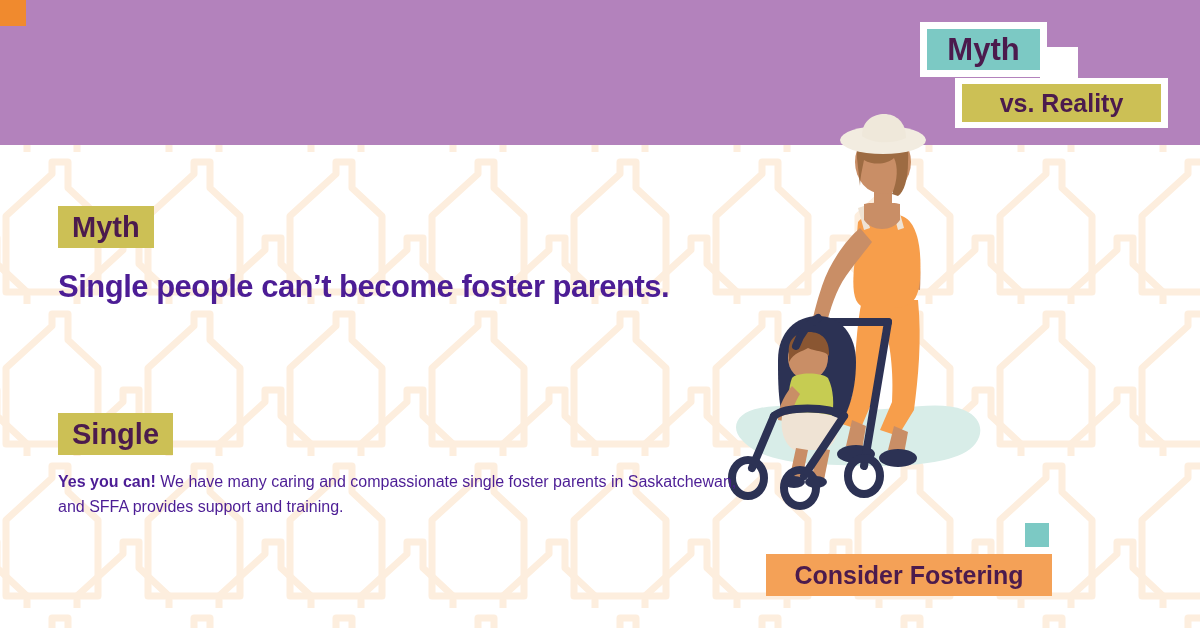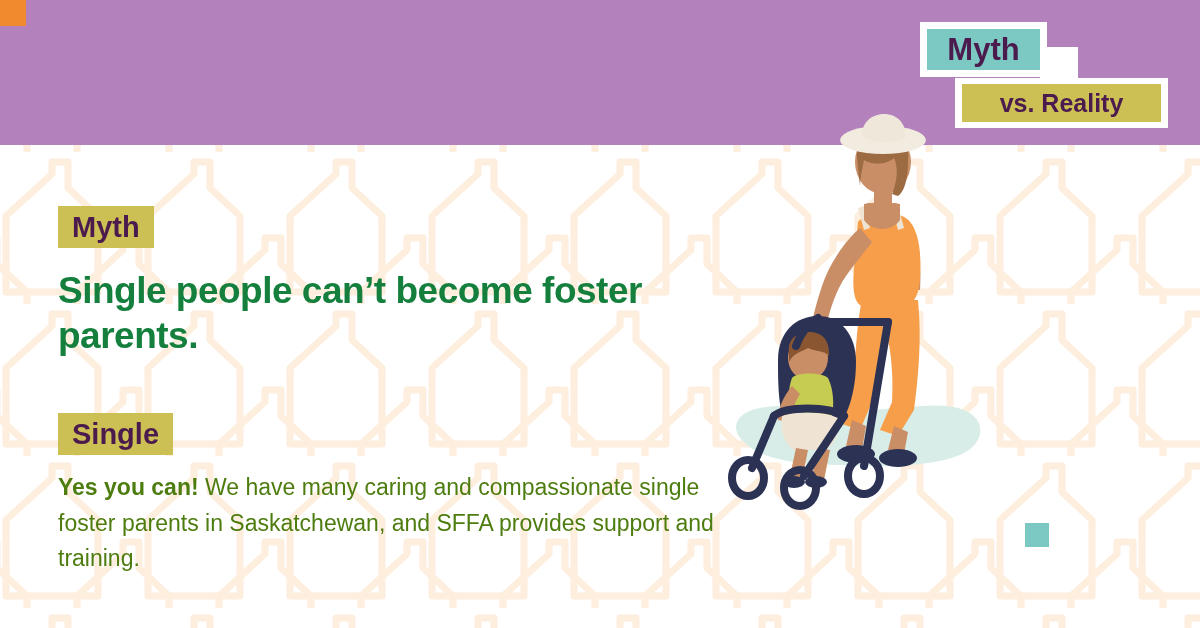--- a/index.html
+++ b/index.html
@@ -42,26 +42,26 @@
   #content{position:absolute;left:0;top:0;z-index:4;}
   .tag{
     position:absolute;display:flex;align-items:center;
     background:#ccc055;color:#4b1b4d;font-weight:bold;
     padding:0 14px;box-sizing:border-box;
   }
   #myth-tag{left:58px;top:206px;height:42px;font-size:29px;}
   #reality-tag{left:58px;top:413px;height:42px;font-size:29px;}
   #myth-statement{
     position:absolute;left:58px;top:268px;width:640px;
-    font-size:37px;font-weight:bold;color:#15803d;
+    font-size:31px;font-weight:bold;color:#4c1d95;
     line-height:1.22;letter-spacing:-0.5px;
   }
   #reality-body{
     position:absolute;left:58px;top:470px;width:680px;
-    font-size:23px;color:#4d7c0f;line-height:1.55;
+    font-size:16px;color:#4c1d95;line-height:1.55;
   }
   #reality-lead{font-weight:bold;}
   
   #illustration{position:absolute;left:712px;top:110px;width:300px;height:400px;z-index:3;}
   
   #cta-button{
     position:absolute;left:766px;top:554px;width:286px;height:42px;
     background:#f4a157;color:#4b1b4d;font-size:25px;font-weight:bold;
     display:flex;align-items:center;justify-content:center;z-index:5;
   }
@@ -182,15 +182,16 @@
   </svg>
 
   <div id="content">
     <div id="myth-tag" class="tag">Myth</div>
     <div id="myth-statement">Single people can’t become foster parents.</div>
     <div id="reality-tag" class="tag">Single</div>
     <div id="reality-body"><span id="reality-lead">Yes you can!</span><span> We have many caring and compassionate single foster parents in Saskatchewan, and SFFA provides support and training.</span></div>
   </div>
 
   <div id="teal-square"></div>
+  <div id="cta-button">Consider Fostering</div>
 
 
 </div>
 
 </body></html>

